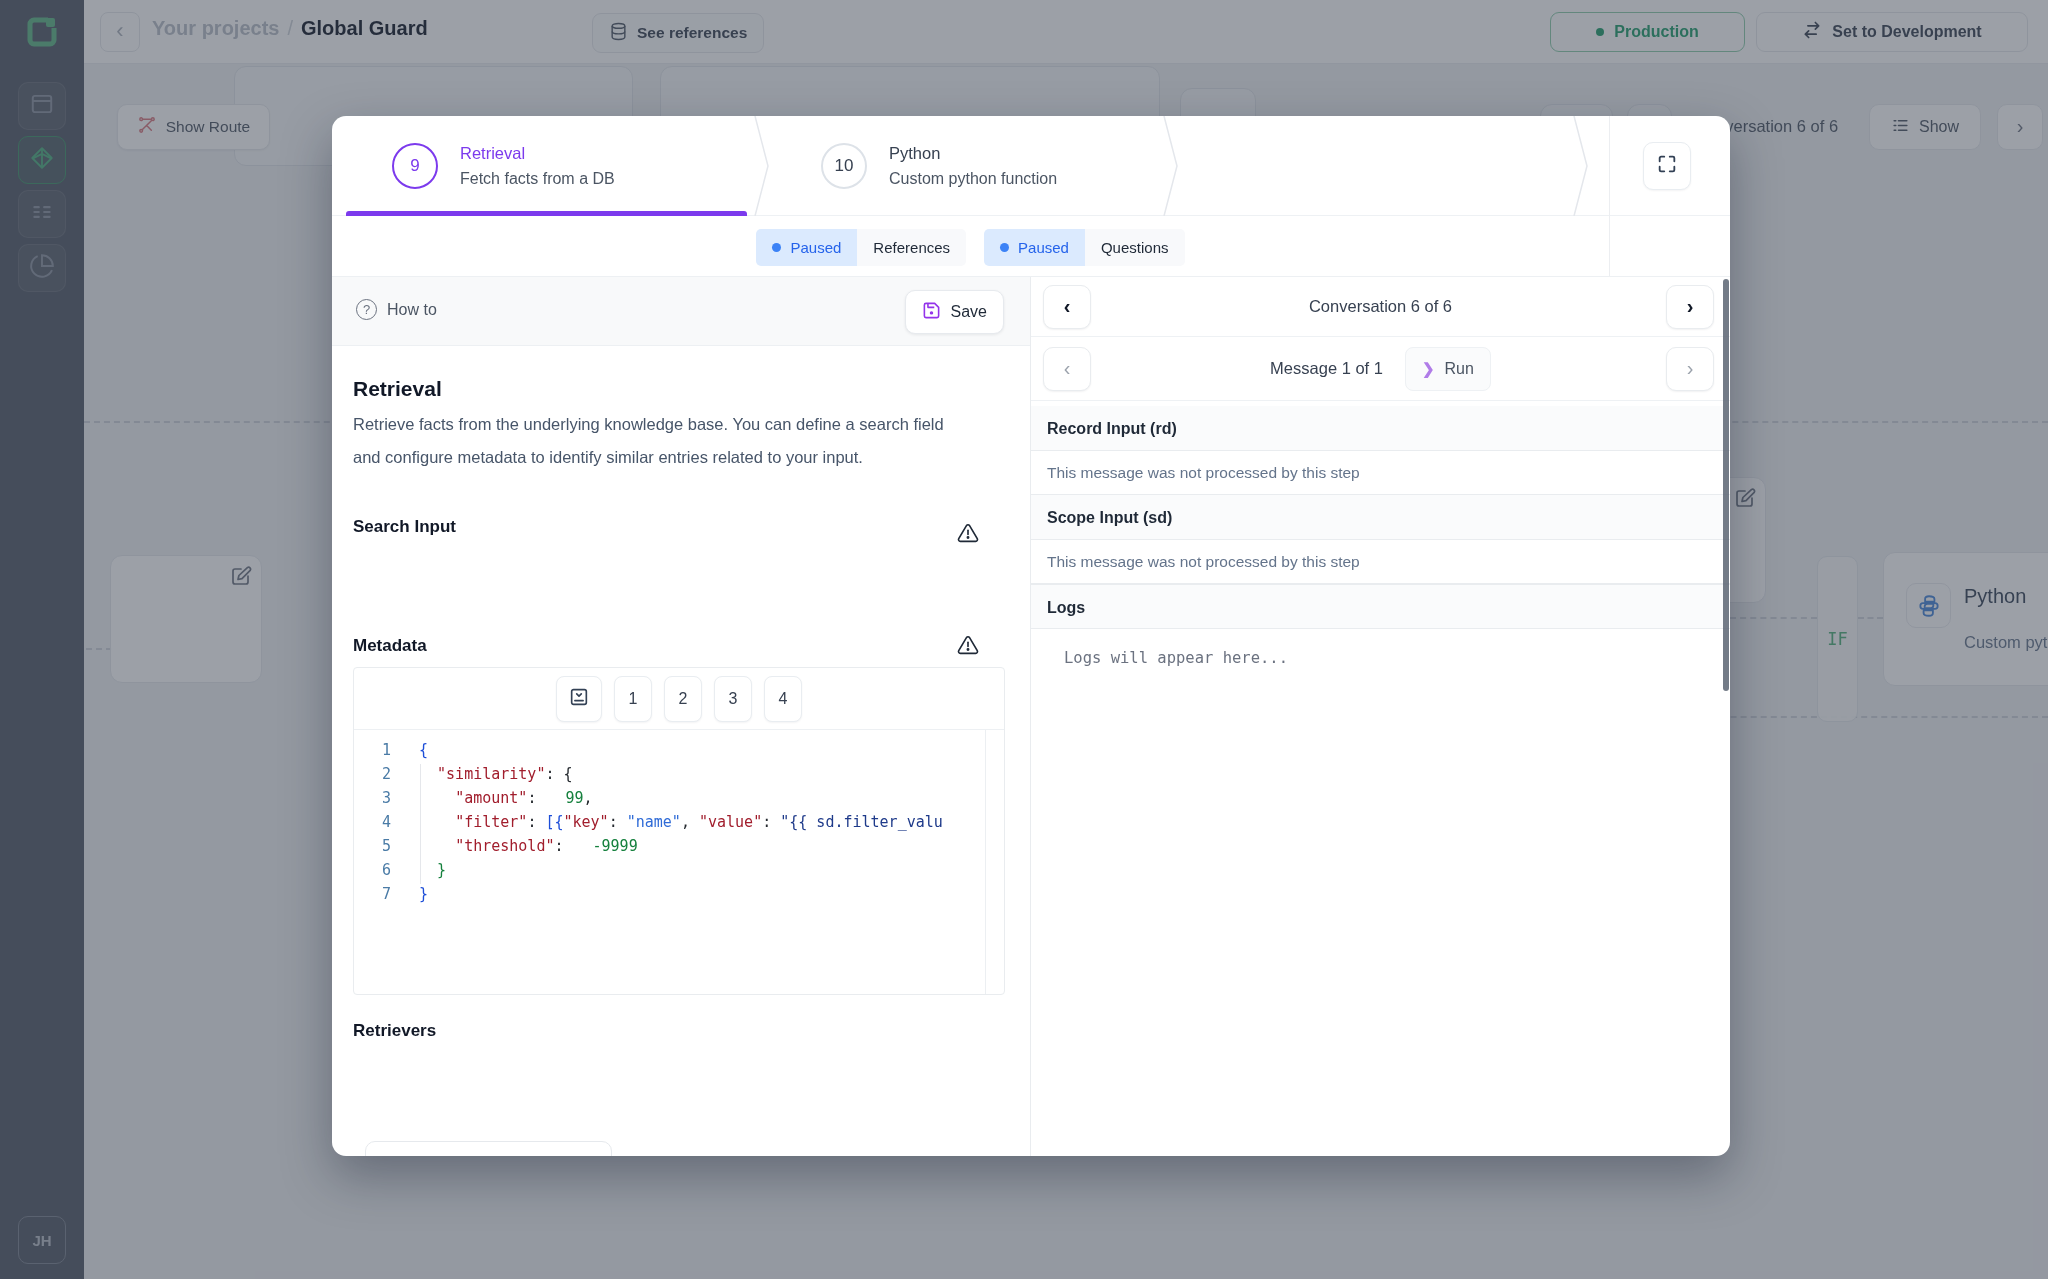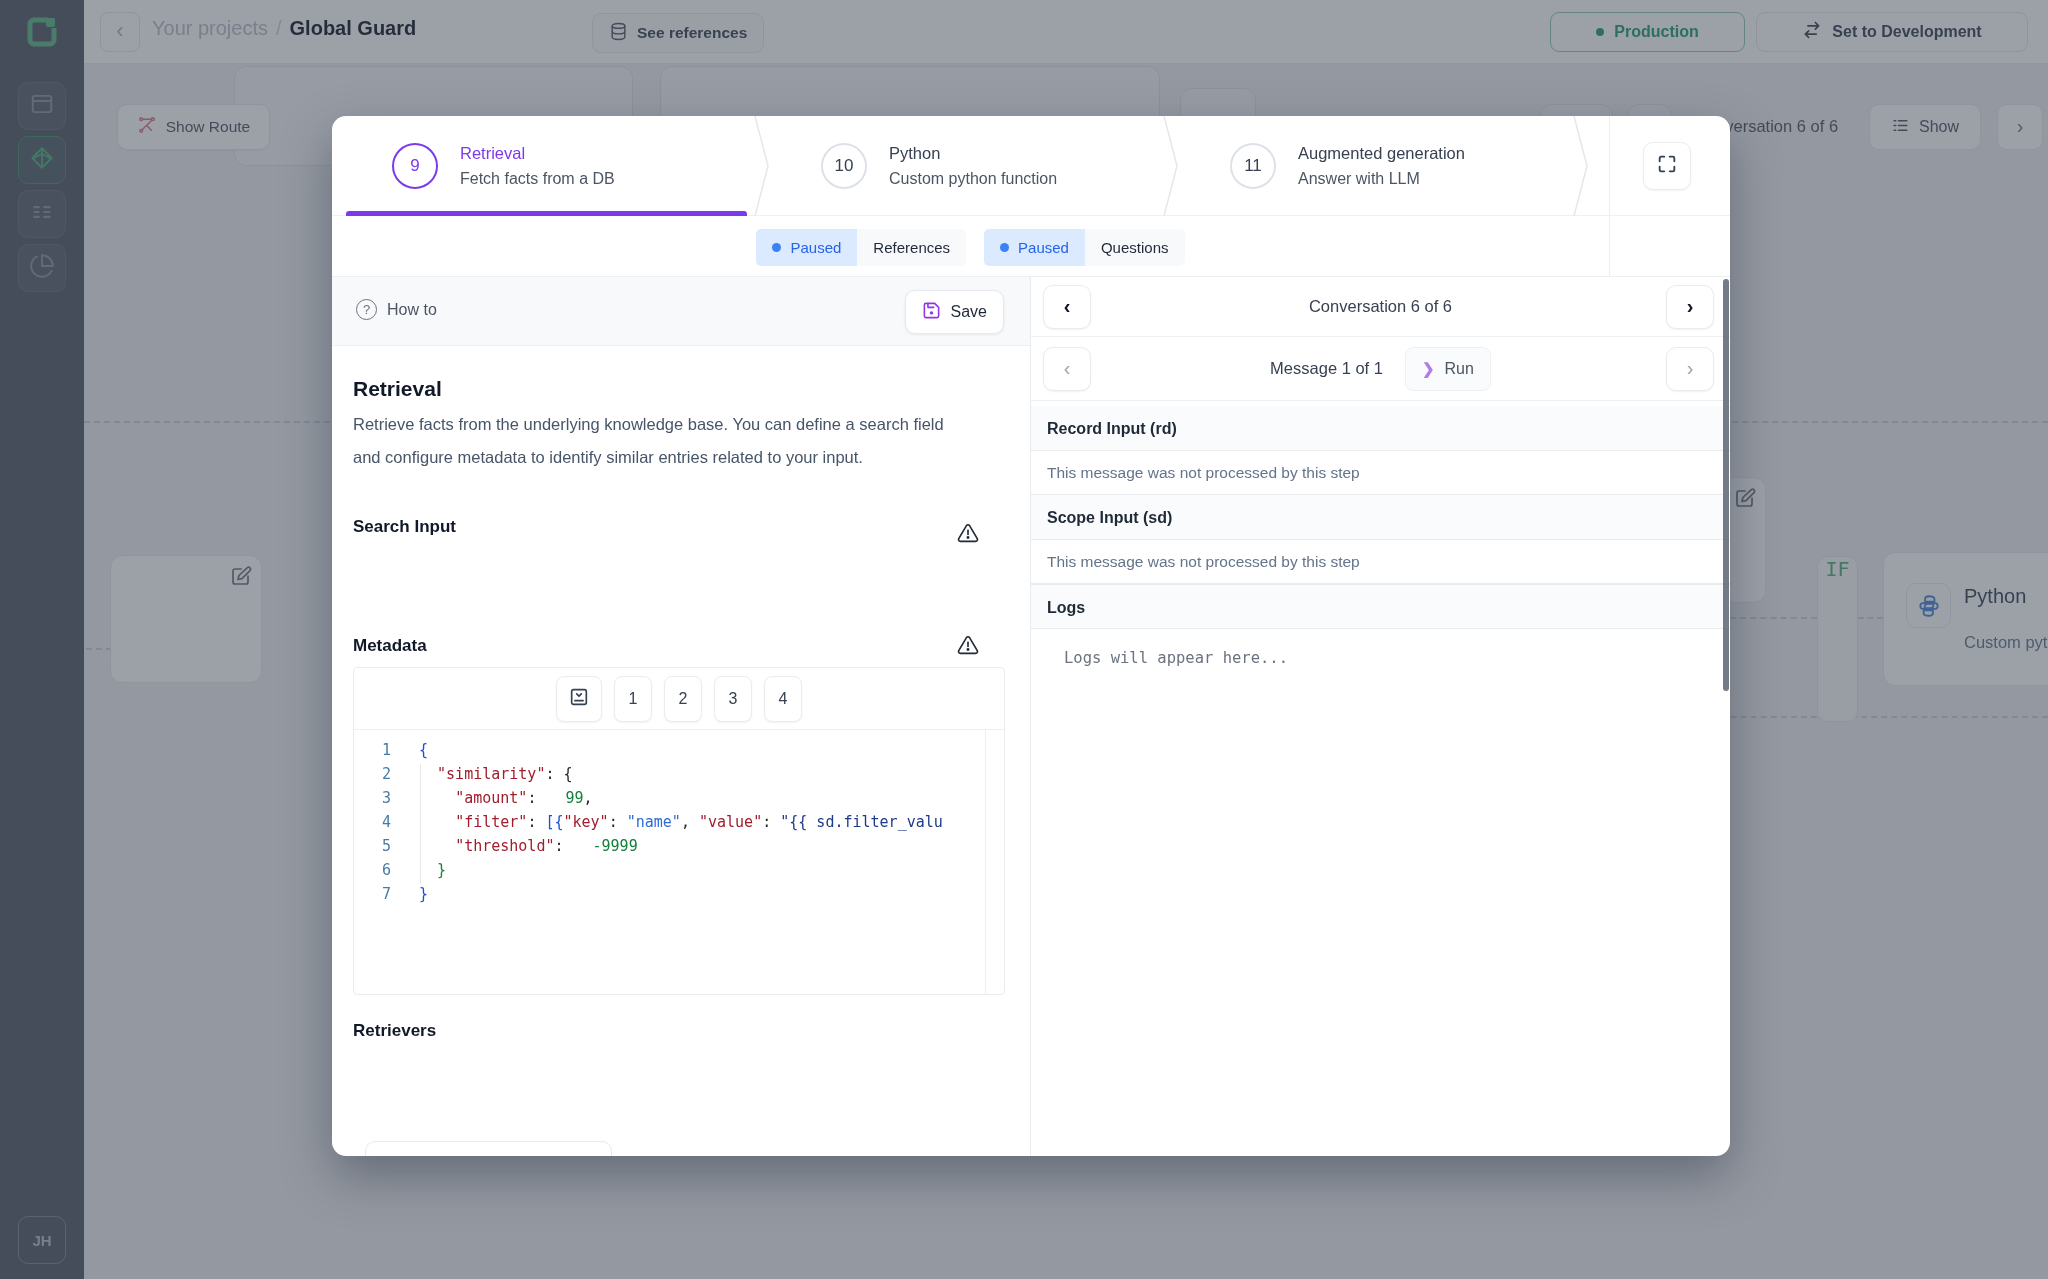--- a/index.html
+++ b/index.html
@@ -5,21 +5,21 @@
   * { margin:0; padding:0; box-sizing:border-box; }
   body { margin:0; background:#949ba5; font-family:"Liberation Sans", sans-serif; }
   .stage { position:relative; width:2048px; height:1279px; overflow:hidden; background:#eef0f3; }
 
   
   .canvas { position:absolute; inset:0; }
 
   .app-header { position:absolute; left:84px; top:0; right:0; height:64px; background:#ffffff; border-bottom:1px solid #e8eaee; }
   .back-btn { position:absolute; left:16px; top:12px; width:40px; height:40px; border:1px solid #e5e7eb; border-radius:8px; background:#fff; color:#aab1bb; font-size:22px; line-height:36px; text-align:center; }
   .breadcrumb { position:absolute; left:68px; top:17px; font-size:20px; white-space:nowrap; }
-  .crumb-muted { color:#b9bfc8; font-weight:400; }
+  .crumb-muted { color:#b9bfc8; font-weight:700; }
   .crumb-sep { color:#cdd2d8; font-weight:400; padding:0 8px; }
   .crumb-current { color:#111827; font-weight:700; }
   .see-ref-btn { position:absolute; left:508px; top:13px; height:40px; padding:0 16px; display:flex; align-items:center; gap:9px; border:1px solid #e5e7eb; border-radius:9px; background:#fbfcfd; font-size:15.5px; font-weight:600; color:#374151; }
   .prod-badge { position:absolute; left:1466px; top:12px; width:195px; height:40px; display:flex; align-items:center; justify-content:center; gap:10px; border:1px solid #8cccab; border-radius:9px; color:var(--production,#1f9d6b); font-size:16px; font-weight:600; }
   .prod-dot { width:8px; height:8px; border-radius:50%; background:var(--production,#1f9d6b); }
   .setdev-btn { position:absolute; left:1672px; top:12px; width:272px; height:40px; display:flex; align-items:center; justify-content:center; gap:10px; border:1px solid #e5e7eb; border-radius:9px; background:#fff; color:#374151; font-size:16px; font-weight:600; }
 
   .ghost { position:absolute; background:rgba(252,253,254,.5); border:1px solid #dfe3e8; border-radius:12px; }
   .g-a { left:234px; top:66px; width:399px; height:100px; }
   .g-b { left:660px; top:66px; width:500px; height:100px; }
@@ -37,21 +37,21 @@
   .lane-2 { left:1600px; top:716px; right:0; }
   .seg-left-card { left:86px; top:648px; width:26px; }
   .seg-if-l { left:1730px; top:617px; width:87px; }
   .seg-if-r { left:1858px; top:617px; width:25px; }
 
   .bg-card { position:absolute; background:rgba(255,255,255,.92); border:1px solid #e4e7eb; border-radius:12px; }
   .card-left { left:110px; top:555px; width:152px; height:128px; }
   .card-right { left:1614px; top:477px; width:152px; height:126px; }
   .pencil-btn { position:absolute; top:8px; right:8px; width:24px; height:24px; }
 
-  .if-node { position:absolute; left:1817px; top:556px; width:41px; height:166px; border:1px solid #e2e6ea; border-radius:10px; background:rgba(248,249,250,.92); display:flex; justify-content:center; font-family:"DejaVu Sans Mono", monospace; font-size:20px; color:#4faf78; }
+  .if-node { position:absolute; left:1817px; top:556px; width:41px; height:166px; border:1px solid #e2e6ea; border-radius:10px; background:rgba(248,249,250,.92); display:flex; align-items:center; justify-content:center; font-family:"DejaVu Sans Mono", monospace; font-size:17px; color:#4faf78; }
   .python-node { position:absolute; left:1883px; top:552px; width:190px; height:134px; background:#fff; border:1px solid #e4e7eb; border-radius:12px; }
   .py-icon-box { position:absolute; left:22px; top:30px; width:45px; height:45px; border:1px solid #e8eaee; border-radius:10px; display:flex; align-items:center; justify-content:center; }
   .py-title { position:absolute; left:80px; top:32px; font-size:20px; color:#334155; }
   .py-sub { position:absolute; left:80px; top:80px; font-size:16.5px; color:#64748b; white-space:nowrap; }
 
   
   .sidebar { position:absolute; left:0; top:0; width:84px; height:100%; background:#515966; z-index:2; }
   .logo { position:absolute; left:22px; top:12px; width:40px; height:40px; }
   .side-btn { position:absolute; left:18px; width:48px; height:48px; border-radius:10px; background:rgba(255,255,255,.05); border:1px solid rgba(255,255,255,.08); display:flex; align-items:center; justify-content:center; }
   .side-btn.active { border-color:#3f9168; background:rgba(76,174,126,.10); }
@@ -274,27 +274,20 @@
           <div class="step-title">Retrieval</div>
           <div class="step-sub">Fetch facts from a DB</div>
         </div>
         <div class="active-underline"></div>
       </div>
       <div class="step st-2">
         <div class="step-circle">10</div>
         <div>
           <div class="step-title">Python</div>
           <div class="step-sub">Custom python function</div>
-        </div>
-      </div>
-      <div class="step st-3">
-        <div class="step-circle">11</div>
-        <div>
-          <div class="step-title">Augmented generation</div>
-          <div class="step-sub">Answer with LLM</div>
         </div>
       </div>
       <svg class="sep sep-1" viewBox="0 0 16 100">
           <polyline points="1,0 14,50 1,100" fill="none" stroke="#e4e7ec" stroke-width="1.5"></polyline>
         </svg>
       <svg class="sep sep-2" viewBox="0 0 16 100">
           <polyline points="1,0 14,50 1,100" fill="none" stroke="#e4e7ec" stroke-width="1.5"></polyline>
         </svg>
       <svg class="sep sep-3" viewBox="0 0 16 100">
           <polyline points="1,0 14,50 1,100" fill="none" stroke="#e4e7ec" stroke-width="1.5"></polyline>

